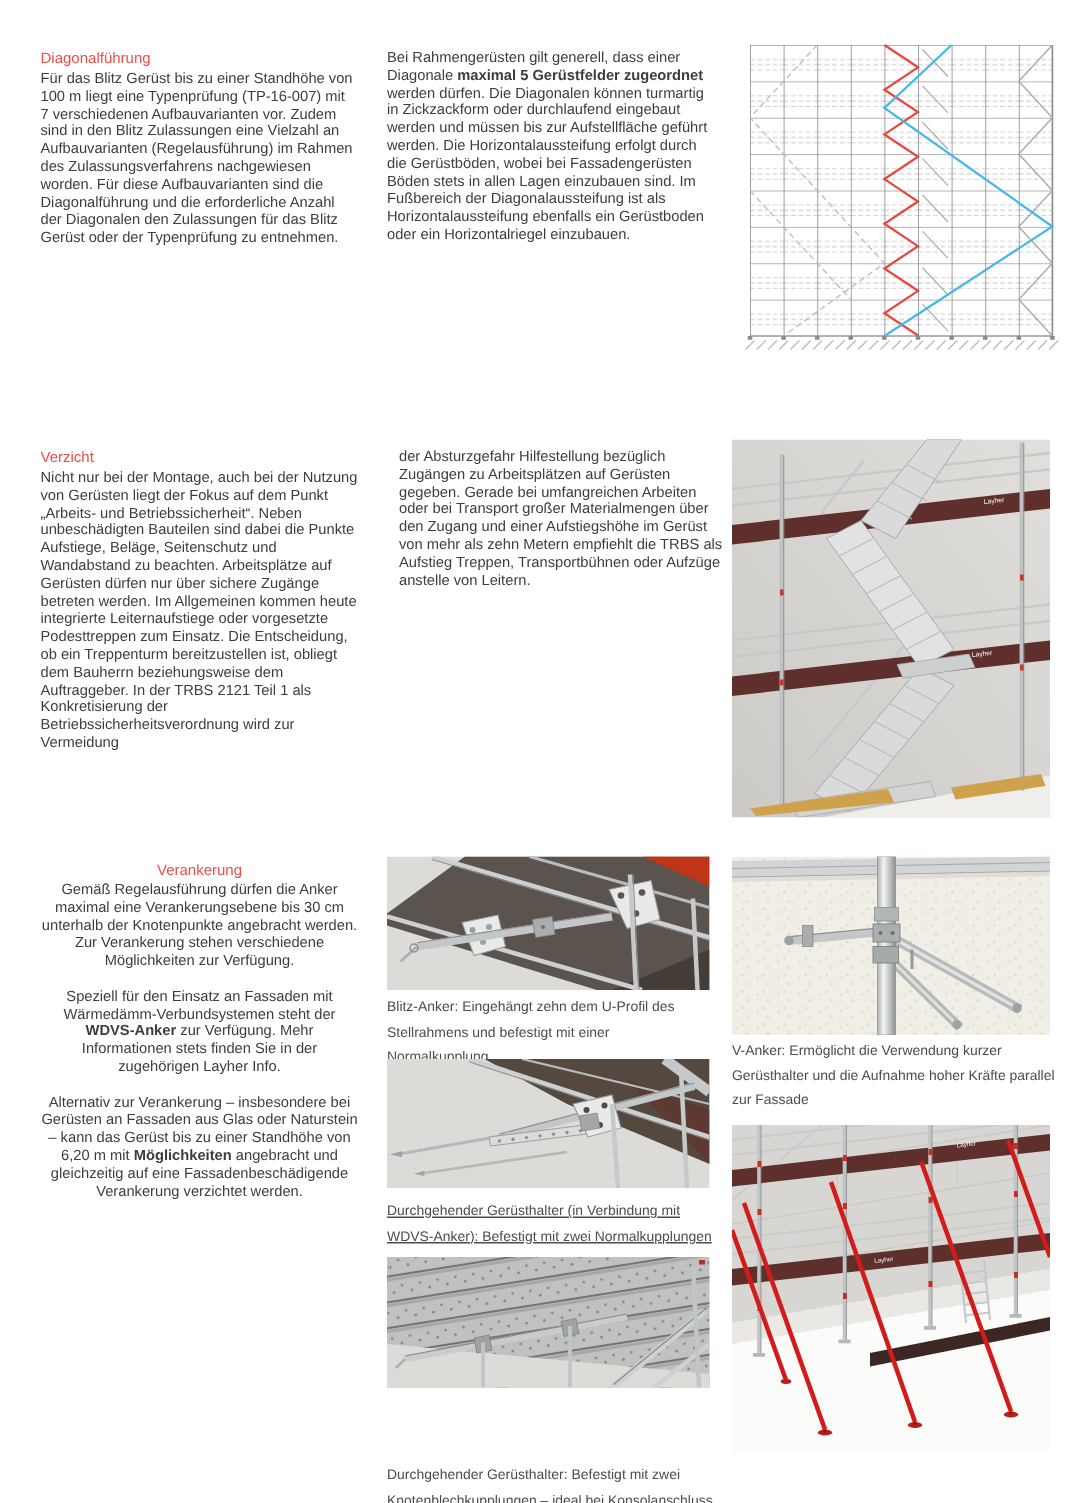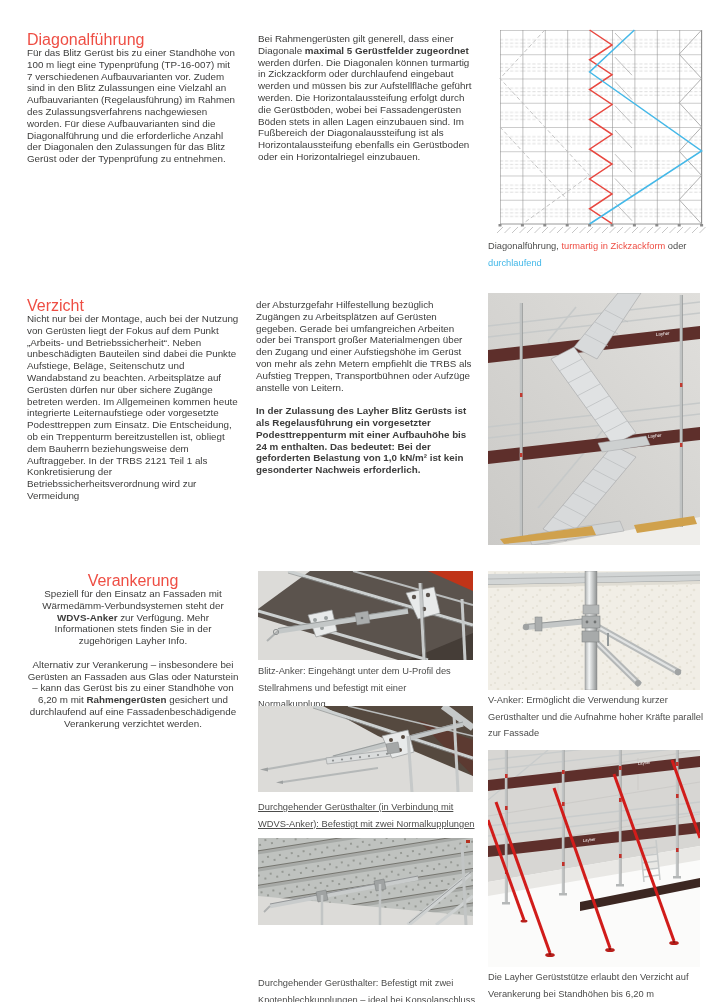--- a/index.html
+++ b/index.html
@@ -1,21 +1,21 @@
 <!DOCTYPE html>
 <html lang="de"><head>
 <meta charset="utf-8">
 <style>
   html,body{margin:0;padding:0;background:#ffffff;}
   .page{position:relative;width:727px;height:1002px;background:#ffffff;overflow:hidden;
         font-family:"Liberation Sans", sans-serif;}
   .block{position:absolute;}
   .body{font-size:9.8px;line-height:11.8px;color:#3d3d3c;}
   .body p{margin:0 0 11.8px 0;}
-  .head{font-size:16px;line-height:13px;color:#ee4e44;font-weight:normal;margin:0 0 1px 0;}
+  .head{font-size:10px;line-height:13px;color:#ee4e44;font-weight:normal;margin:0 0 1px 0;}
   .b{font-weight:bold;}
   .caption{font-size:9.3px;line-height:16.5px;color:#4c4c4b;}
   .red{color:#ee4e44;}
   .blue{color:#44b8e8;}
   figure{margin:0;}
   svg{display:block;}
 </style>
 </head>
 <body>
 
@@ -75,33 +75,28 @@
         <rect x="135.9" y="197" width="3" height="2.5"></rect>
           <rect x="158.3" y="197" width="3" height="2.5"></rect>
         <rect x="180.7" y="197" width="3" height="2.5"></rect>
           <rect x="203.1" y="197" width="3" height="2.5"></rect>
       </g>
 
       <path d="M0,206 l6,-6 m1.5,6 l6,-6 m1.5,6 l6,-6 m1.5,6 l6,-6 m1.5,6 l6,-6 m1.5,6 l6,-6 m1.5,6 l6,-6 m1.5,6 l6,-6 m1.5,6 l6,-6 m1.5,6 l6,-6 m1.5,6 l6,-6 m1.5,6 l6,-6 m1.5,6 l6,-6 m1.5,6 l6,-6 m1.5,6 l6,-6 m1.5,6 l6,-6 m1.5,6 l6,-6 m1.5,6 l6,-6 m1.5,6 l6,-6 m1.5,6 l6,-6 m1.5,6 l6,-6 m1.5,6 l6,-6 m1.5,6 l6,-6 m1.5,6 l6,-6 m1.5,6 l6,-6 m1.5,6 l6,-6 m1.5,6 l6,-6 m1.5,6 l6,-6" stroke="#b8b8b8" stroke-width="0.8" fill="none"></path>
     </svg>
   </figure>
 
-  <div class="block caption" style="left:488px;top:238px;width:222px;">
-    <span>Diagonalführung, </span><span class="red">turmartig in Zickzackform</span><span> oder</span><br>
-    <span class="blue">durchlaufend</span>
-  </div>
 
   <div class="block body" style="left:27px;top:299px;width:212px;">
     <h3 class="head">Verzicht</h3>
     <p>Nicht nur bei der Montage, auch bei der Nutzung von Gerüsten liegt der Fokus auf dem Punkt „Arbeits- und Betriebssicherheit“. Neben unbeschädigten Bauteilen sind dabei die Punkte Aufstiege, Beläge, Seitenschutz und Wandabstand zu beachten. Arbeitsplätze auf Gerüsten dürfen nur über sichere Zugänge betreten werden. Im Allgemeinen kommen heute integrierte Leiternaufstiege oder vorgesetzte Podesttreppen zum Einsatz. Die Entscheidung, ob ein Treppenturm bereitzustellen ist, obliegt dem Bauherrn beziehungsweise dem Auftraggeber. In der TRBS 2121 Teil 1 als Konkretisierung der Betriebssicherheitsverordnung wird zur Vermeidung</p>
   </div>
 
-  <div class="block body" style="left:256px;top:299px;width:218px;">
+  <div class="block body" style="left:266px;top:299px;width:218px;">
     <p>der Absturzgefahr Hilfestellung bezüglich Zugängen zu Arbeitsplätzen auf Gerüsten gegeben. Gerade bei umfangreichen Arbeiten oder bei Transport großer Materialmengen über den Zugang und einer Aufstiegshöhe im Gerüst von mehr als zehn Metern empfiehlt die TRBS als Aufstieg Treppen, Transportbühnen oder Aufzüge anstelle von Leitern.</p>
-    <p class="b">In der Zulassung des Layher Blitz Gerüsts ist als Regelausführung ein vorgesetzter Podesttreppenturm mit einer Aufbauhöhe bis 24 m enthalten. Das bedeutet: Bei der geforderten Belastung von 1,0 kN/m² ist kein gesonderter Nachweis erforderlich.</p>
   </div>
 
   <figure class="block" style="left:488px;top:293px;width:212px;height:252px;">
     <svg width="212" height="252" viewBox="0 0 212 252">
       <defs>
         <linearGradient id="wallA" x1="0" y1="1" x2="1" y2="0">
           <stop offset="0" stop-color="#cbcac7"></stop>
             <stop offset="1" stop-color="#e0dfdc"></stop>
         </linearGradient>
       </defs>
@@ -167,22 +162,23 @@
         <rect x="32" y="100" width="2.4" height="4"></rect>
           <rect x="32" y="160" width="2.4" height="4"></rect>
         <rect x="192" y="90" width="2.4" height="4"></rect>
           <rect x="192" y="150" width="2.4" height="4"></rect>
       </g>
     </svg>
   </figure>
 
   <div class="block body" style="left:27px;top:574px;width:212px;text-align:center;">
     <h3 class="head">Verankerung</h3>
+    <p>Gemäß Regelausführung dürfen die Anker maximal eine Verankerungsebene bis 30 cm unterhalb der Knotenpunkte angebracht werden. Zur Verankerung stehen verschiedene Möglichkeiten zur Verfügung.</p>
     <p><span>Speziell für den Einsatz an Fassaden mit Wärmedämm-Verbundsystemen steht der </span><span class="b">WDVS-Anker</span><span> zur Verfügung. Mehr Informationen stets finden Sie in der zugehörigen Layher Info.</span></p>
-    <p><span>Alternativ zur Verankerung – insbesondere bei Gerüsten an Fassaden aus Glas oder Naturstein – kann das Gerüst bis zu einer Standhöhe von 6,20 m mit </span><span class="b">Rahmengerüsten</span><span> gesichert und durchlaufend auf eine Fassadenbeschädigende Verankerung verzichtet werden.</span></p>
+    <p><span>Alternativ zur Verankerung – insbesondere bei Gerüsten an Fassaden aus Glas oder Naturstein – kann das Gerüst bis zu einer Standhöhe von 6,20 m mit </span><span class="b">Möglichkeiten</span><span> angebracht und gleichzeitig auf eine Fassadenbeschädigende Verankerung verzichtet werden.</span></p>
   </div>
 
   <figure class="block" style="left:258px;top:571px;width:215px;height:89px;">
     <svg width="215" height="89" viewBox="0 0 215 89">
       <rect width="215" height="89" fill="#dcdbd8"></rect>
       <polygon points="52,0 215,0 215,89 140,89 0,46 0,38" fill="#5b534d"></polygon>
       <polygon points="150,89 215,62 215,89" fill="#453d37"></polygon>
       <polygon points="170,0 215,0 215,20" fill="#c03418"></polygon>
       <g stroke="#ccd0d0" stroke-width="3" fill="none">
         <line x1="30" y1="0" x2="215" y2="54"></line>
@@ -205,21 +201,21 @@
       <line x1="204" y1="28" x2="207" y2="89" stroke="#c6c9c9" stroke-width="3"></line>
 
       <line x1="20" y1="60" x2="150" y2="40" stroke="#c3c7c7" stroke-width="5.5"></line>
       <line x1="20" y1="57.5" x2="150" y2="37.5" stroke="#8d9090" stroke-width="0.8"></line>
       <line x1="20" y1="60" x2="9" y2="70" stroke="#aeb1b1" stroke-width="2"></line>
       <circle cx="18" cy="61" r="2.6" fill="none" stroke="#8d9090" stroke-width="1"></circle>
       <polygon points="97,42 110,40 112,52 99,54" fill="#aaadad" stroke="#7e8181" stroke-width="0.5"></polygon>
       <circle cx="104" cy="47" r="1.3" fill="#6f7272"></circle>
     </svg>
   </figure>
-  <div class="block caption" style="left:258px;top:663px;width:218px;">Blitz-Anker: Eingehängt unter dem U-Profil des Stellrahmens und befestigt mit einer Normalkupplung</div>
+  <div class="block caption" style="left:258px;top:663px;width:218px;">Blitz-Anker: Eingehängt zehn dem U-Profil des Stellrahmens und befestigt mit einer Normalkupplung</div>
 
   <figure class="block" style="left:258px;top:706px;width:215px;height:86px;">
     <svg width="215" height="86" viewBox="0 0 215 86">
       <rect width="215" height="86" fill="#dcdbd8"></rect>
       <polygon points="65,0 215,0 215,70 120,30" fill="#55493f"></polygon>
       <polygon points="160,14 215,34 215,70" fill="#5c3a31"></polygon>
       <line x1="55" y1="0" x2="215" y2="52" stroke="#ccd0d0" stroke-width="3"></line>
       <line x1="55" y1="2" x2="215" y2="54" stroke="#8d9090" stroke-width="0.7"></line>
       <line x1="90" y1="0" x2="215" y2="30" stroke="#b9bcbc" stroke-width="1.5"></line>
       <line x1="185" y1="0" x2="215" y2="22" stroke="#c6c9c9" stroke-width="7"></line>
@@ -415,15 +411,14 @@
         <ellipse cx="186" cy="193" rx="4.8" ry="2"></ellipse>
           <ellipse cx="36" cy="171" rx="3.5" ry="1.6"></ellipse>
       </g>
       <g fill="#8c1512">
         <circle cx="62" cy="204" r="1.2"></circle>
           <circle cx="122" cy="199" r="1.2"></circle>
           <circle cx="186" cy="192" r="1.2"></circle>
       </g>
     </svg>
   </figure>
-  <div class="block caption" style="left:488px;top:969px;width:215px;">Die Layher Gerüststütze erlaubt den Verzicht auf Verankerung bei Standhöhen bis 6,20 m</div>
 
 </div>
 
 </body></html>

